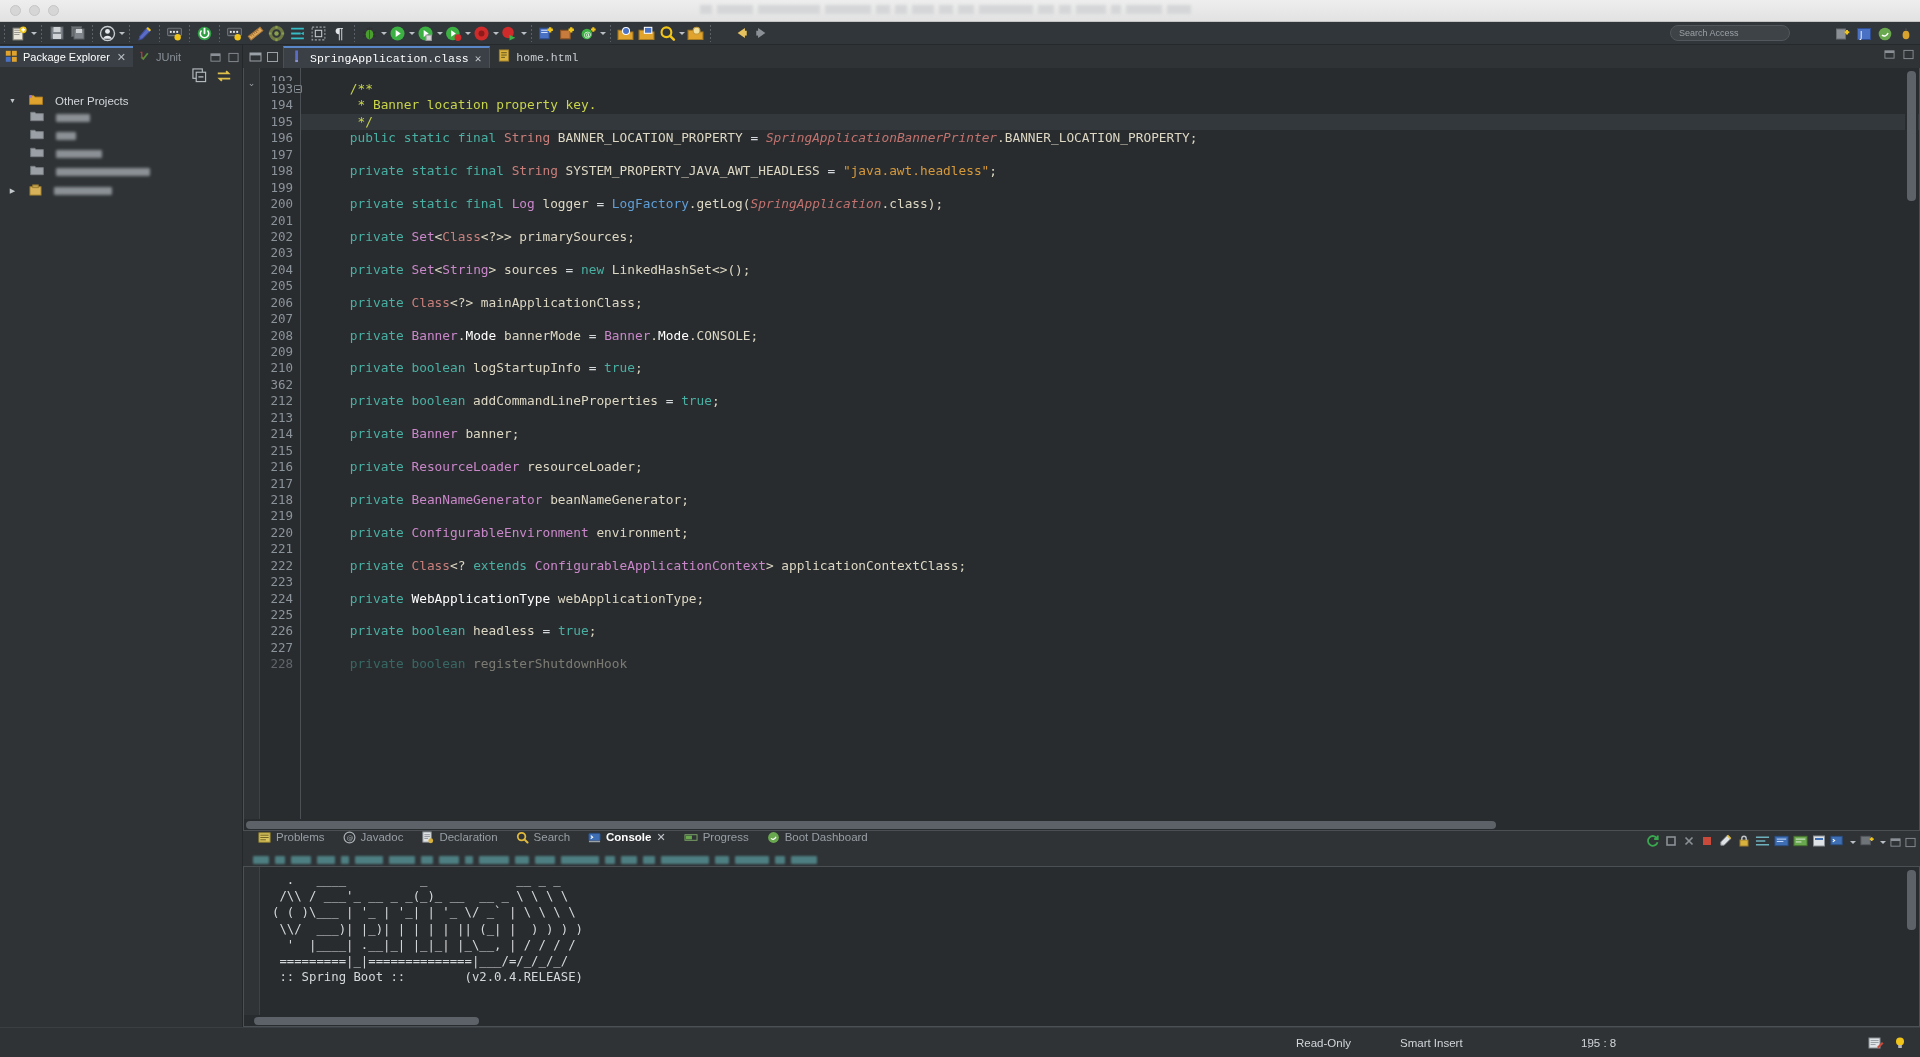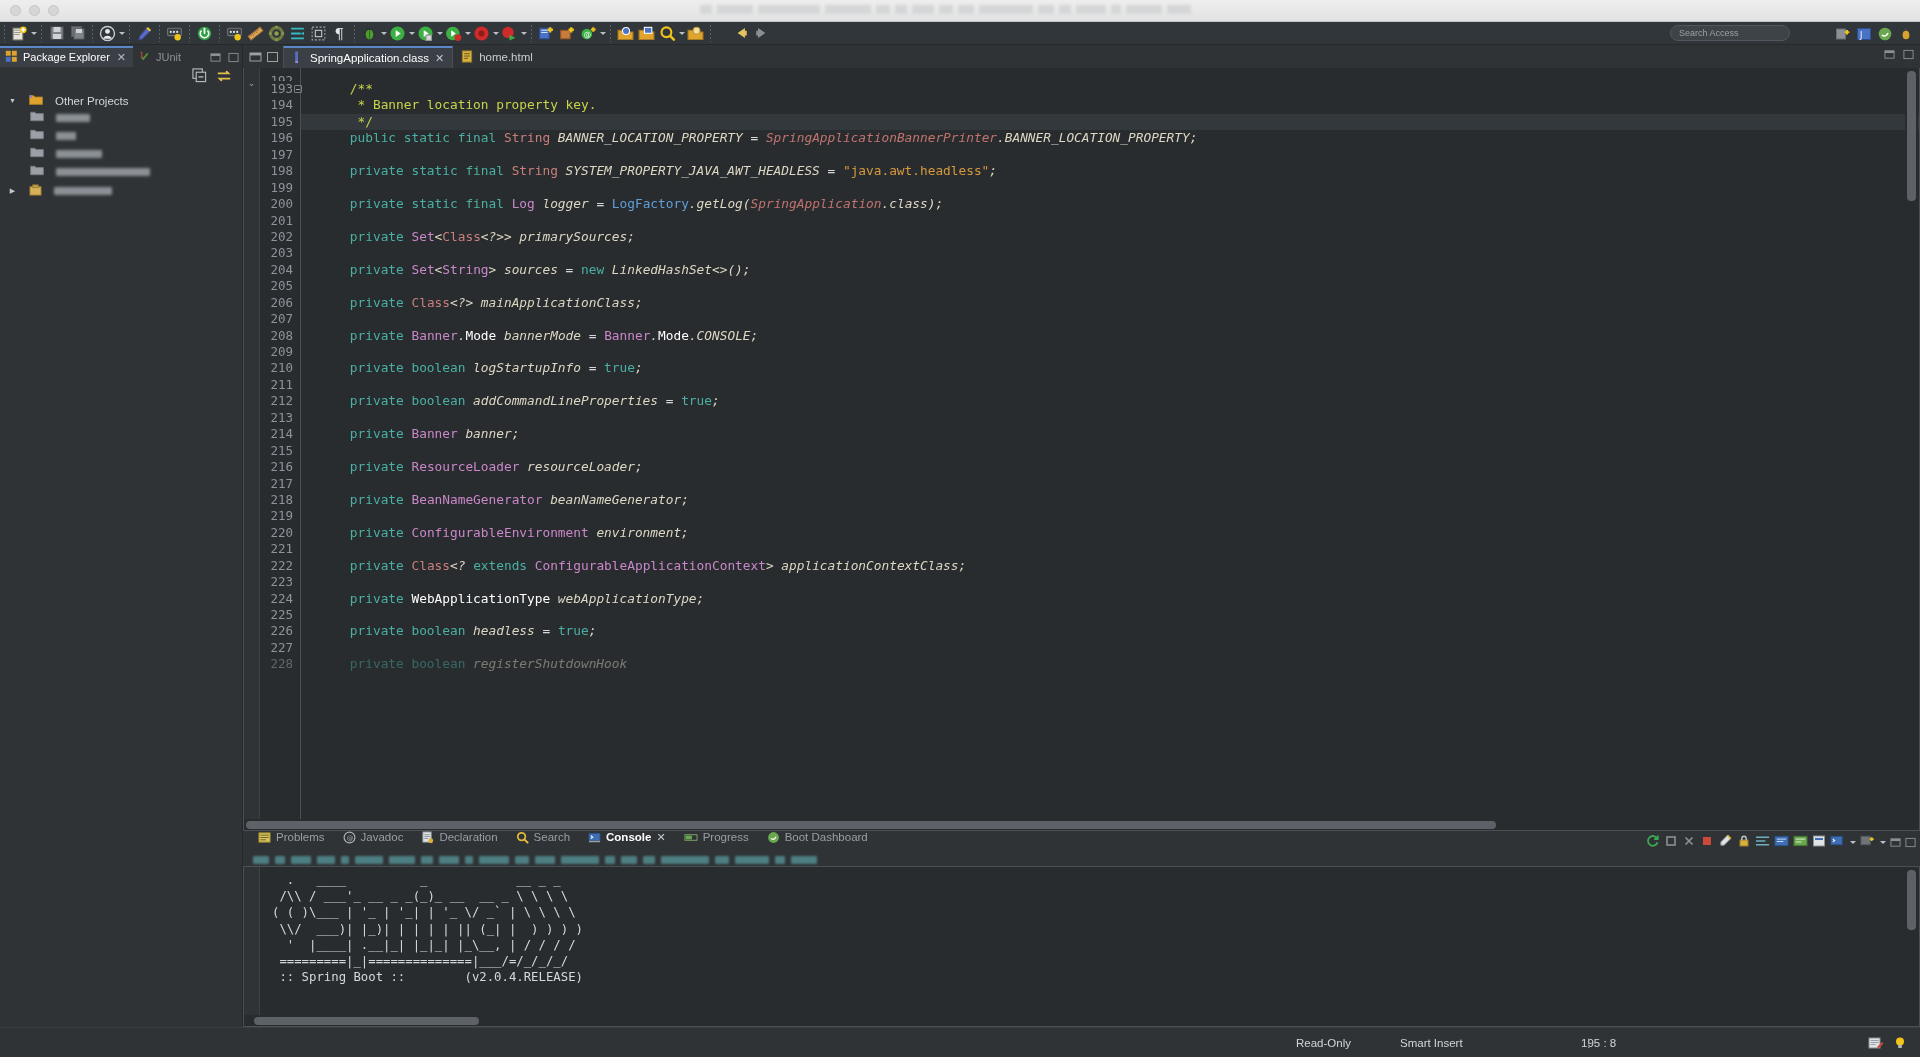--- a/index.html
+++ b/index.html
@@ -84,21 +84,21 @@
   .tw { width: 9px; display: inline-block; text-align: center; font-size: 7px; color: #c2c7cc; }
   .blurtxt { display: inline-block; height: 8px; background: #9ba1a6;
     filter: blur(1.7px); border-radius: 1px; opacity: .85; }
 
   
   .editor-col { flex: 1; display: flex; flex-direction: column; min-width: 0; }
   .ed-tabs { height: 23px; background: #2f3336; display: flex; align-items: flex-end;
     position: relative; padding-left: 6px; }
   .ed-ctl { width: 14px; height: 14px; margin: 0 3px 4px 0; }
   .ed-tab { height: 22px; display: flex; align-items: center; gap: 6px;
-    padding: 0 8px; font-size: 11.5px; color: #c8cdd2; }
+    padding: 0 8px; font-size: 11.5px; color: #c8cdd2; font-family: Liberation Mono, monospace; }
   .ed-tab.active { background: #3a4046; color: #ffffff; border-top: 2px solid #5a87c8;
     border-left: 1px solid #4b5056; border-right: 1px solid #4b5056; }
   .ed-tab .x { color: #c2c7cc; font-size: 11px; }
   .ed-minmax { position: absolute; right: 6px; bottom: 4px; display: flex; gap: 8px; }
 
   .code-wrap { flex: 1; display: flex; background: #292c2f; position: relative;
     border: 1px solid #4b5055; border-top: none; overflow: hidden; }
   .marker-bar { width: 16px; background: #2f3336; border-right: 1px solid #3d4246; }
   .fold-chevron { color: #9aa1a7; font-size: 9px; text-align: center; padding-top: 10px; }
   .gutter { width: 40px; background: #292c2f; text-align: right;
@@ -117,21 +117,21 @@
 
   .k  { color: #49b0a3; }           
   .cm { color: #c8d44a; }           
   .st { color: #d69a3c; }           
   .cls{ color: #c2736f; font-style: italic; }  
   .cls2{ color: #c87f7b; }          
   .ty { color: #c987c9; }           
   .en { color: #ffffff; }           
   .mth{ color: #5f9fd8; }           
   .bl { color: #49b0a3; }           
-  .id { color: #ddd8c4; font-style: italic; }
+  .id { color: #ddd8c4; }
 
   .ed-vscroll { position: absolute; right: 1px; top: 1px; bottom: 1px; width: 13px;
     background: #292c2f; }
   .ed-vthumb { position: absolute; right: 2px; top: 2px; width: 9px; height: 130px;
     background: #5c6268; border-radius: 4px; }
   .ed-hscroll { position: absolute; left: 0; right: 14px; bottom: 0; height: 11px;
     background: #292c2f; }
   .ed-hthumb { position: absolute; left: 2px; bottom: 1px; width: 1250px; height: 8px;
     background: #5c6268; border-radius: 4px; }
 
@@ -627,21 +627,21 @@
           <div>201</div>
           <div>202</div>
           <div>203</div>
           <div>204</div>
           <div>205</div>
           <div>206</div>
           <div>207</div>
           <div>208</div>
           <div>209</div>
           <div>210</div>
-          <div>211</div>
+          <div>362</div>
           <div>212</div>
           <div>213</div>
           <div>214</div>
           <div>215</div>
           <div>216</div>
           <div>217</div>
           <div>218</div>
           <div>219</div>
           <div>220</div>
           <div>221</div>

